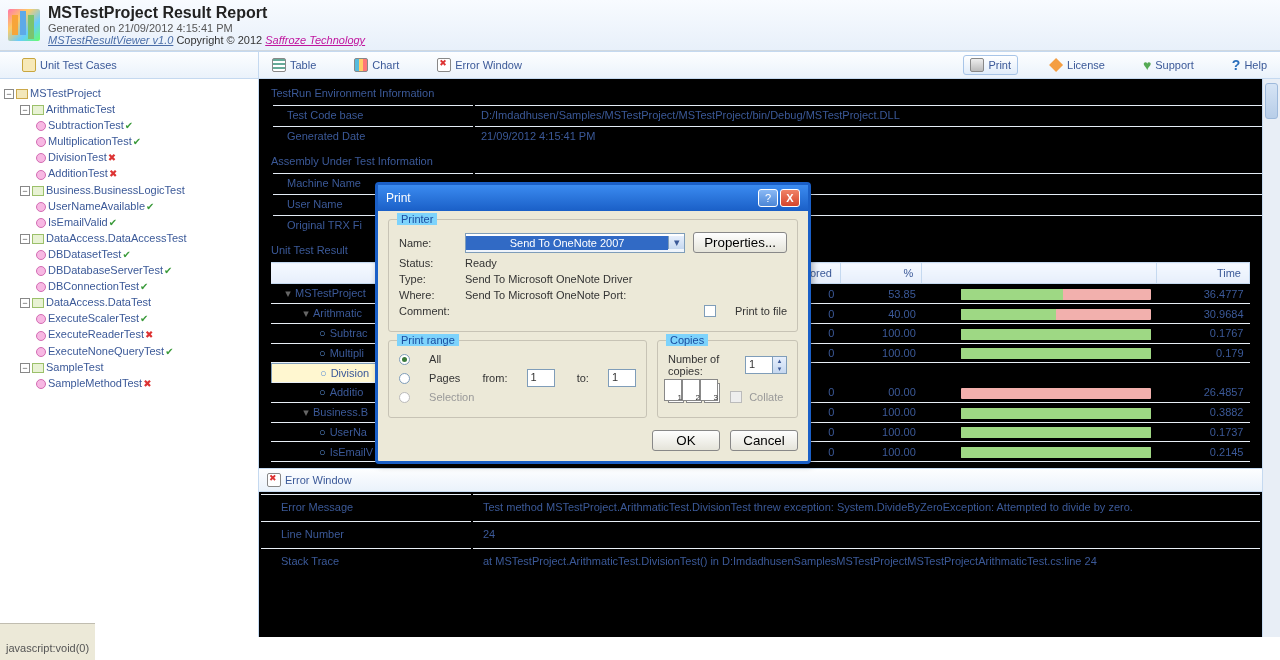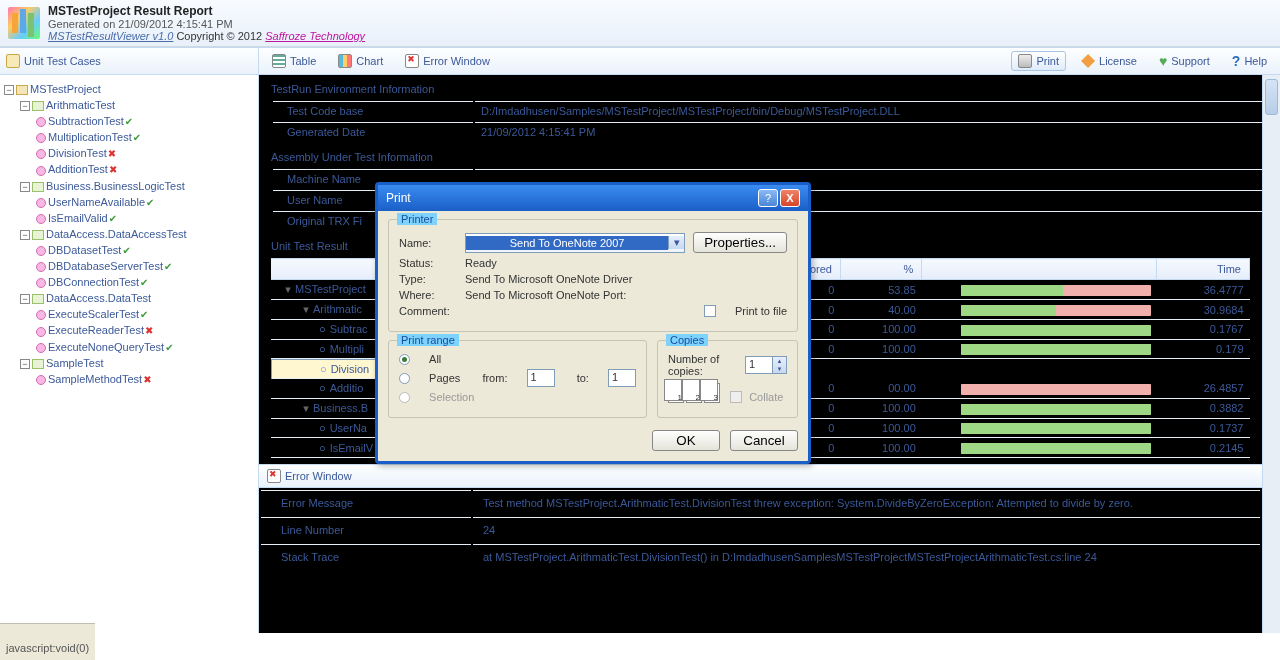--- a/index.html
+++ b/index.html
@@ -3,29 +3,29 @@
 <meta charset="utf-8">
 <style>
 * { box-sizing: border-box; margin: 0; padding: 0; }
 body { font-family: Verdana, Geneva, sans-serif; font-size: 11px; color: #333; background: #fff; width: 1280px; height: 660px; overflow: hidden; position: relative; }
 
 
 .header { background: linear-gradient(#f8fbff, #e8f0fa); padding: 4px 8px 4px 8px; border-bottom: 1px solid #d0d8e0; display: flex; align-items: center; }
 .header-logo { width: 32px; height: 32px; margin-right: 8px; background: linear-gradient(135deg,#f7a,#fc6,#6cf,#6f6); border-radius: 2px; position:relative; }
 .header-logo::before { content:''; position:absolute; left:4px; top:6px; width:6px; height:20px; background:#f7a539; }
 .header-logo::after { content:''; position:absolute; left:12px; top:2px; width:6px; height:24px; background:#5da9e8; box-shadow:8px 4px 0 #7bc36e; }
-.header-text b { font-size: 12px; color: #222; }
+.header-text b { font-size: 16px; color: #222; }
 .header-text .sub { color: #555; font-size: 11px; }
 .header-text a { color: #4a6da7; text-decoration: underline; font-style: italic; }
 .header-text a.company { color: #c0159e; }
 
 
 .toolbar-row { display: flex; border-top: 1px solid #c5d9f0; border-bottom: 1px solid #c5d9f0; background: linear-gradient(#fdfeff,#eaf2fb); height: 28px; }
-.toolbar-left { width: 259px; border-right: 1px solid #c5d9f0; display:flex; align-items:center; padding:0 6px; gap:4px; color:#3b5998; }
-.toolbar-right { flex:1; display:flex; align-items:center; padding:0 6px; gap:8px; }
+.toolbar-left { width: 259px; border-right: 1px solid #c5d9f0; display:flex; align-items:center; padding:0 22px; gap:4px; color:#3b5998; }
+.toolbar-right { flex:1; display:flex; align-items:center; padding:0 6px; gap:24px; }
 .toolbar-right .spacer { flex:1; }
 .tb-btn { display:flex; align-items:center; gap:4px; padding:2px 6px; cursor:pointer; color:#3b5998; border:1px solid transparent; border-radius:3px; }
 .tb-btn.active { border:1px solid #a8c5e8; background:linear-gradient(#fff,#e0ecfa); }
 .ico { width:14px; height:14px; display:inline-block; border-radius:2px; }
 .ico-table { background: repeating-linear-gradient(#6a9 0 2px,#fff 2px 4px); border:1px solid #888; }
 .ico-chart { background: linear-gradient(90deg,#5bd 0 4px,#fc6 4px 8px,#f77 8px 12px); border:1px solid #888; }
 .ico-err { background:#fff; border:1px solid #888; position:relative; }
 .ico-err::after{content:'✖'; color:#d33; font-size:9px; position:absolute; left:1px; top:-1px;}
 .ico-print { background: linear-gradient(#eee,#bbb); border:1px solid #888; }
 .ico-lic { width:14px;height:14px;background:#f49e42;clip-path:polygon(50% 0,100% 50%,50% 100%,0 50%);}

